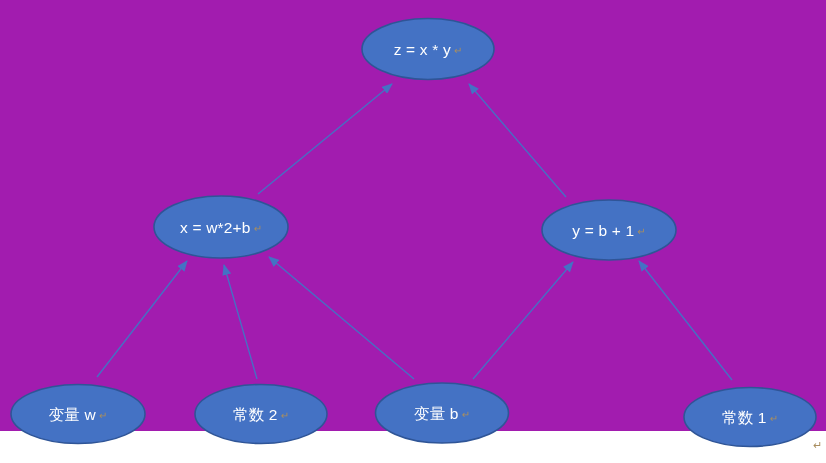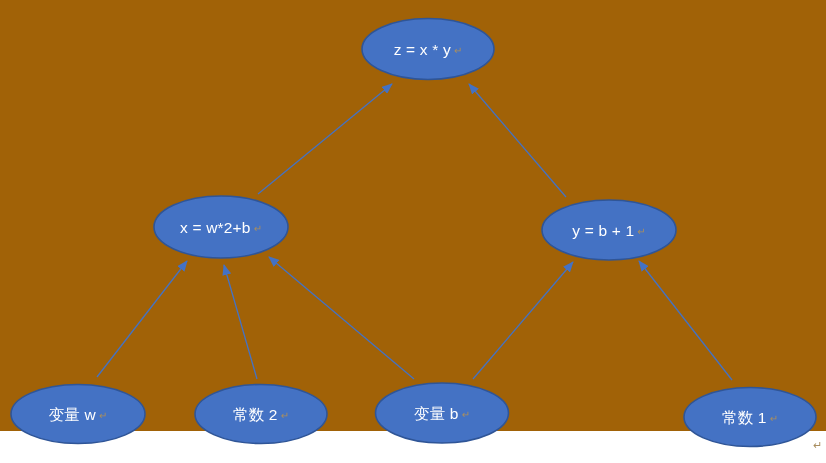--- a/index.html
+++ b/index.html
@@ -7,21 +7,21 @@
     padding: 0;
     background: #ffffff;
     width: 826px;
     height: 463px;
     overflow: hidden;
   }
   .canvas-wrap {
     position: relative;
     width: 826px;
     height: 431px;
-    background: #a16207;
+    background: #a21caf;
   }
   svg {
     display: block;
   }
   svg text {
     font-family: "Liberation Sans", sans-serif;
     font-size: 15.5px;
     fill: var(--label, #ffffff);
     letter-spacing: 0.2px;
   }

